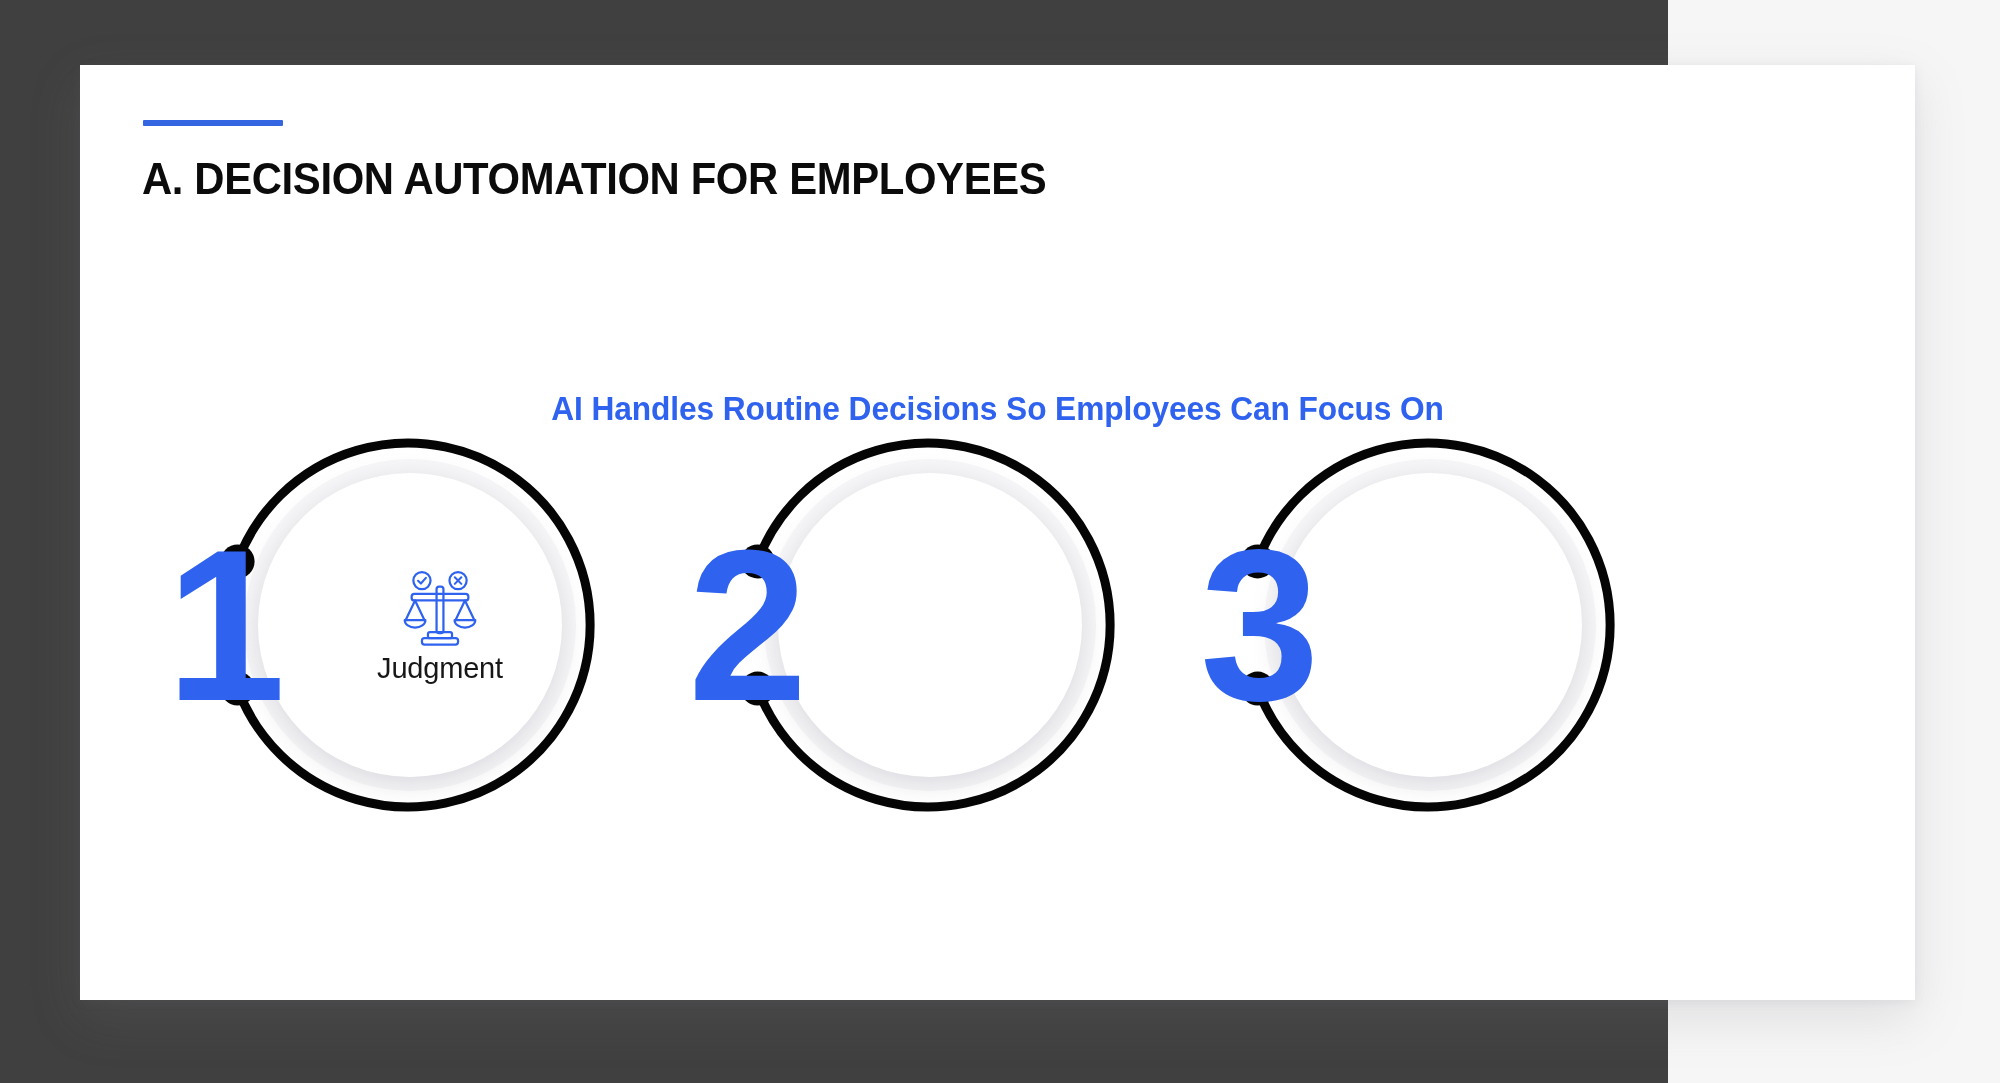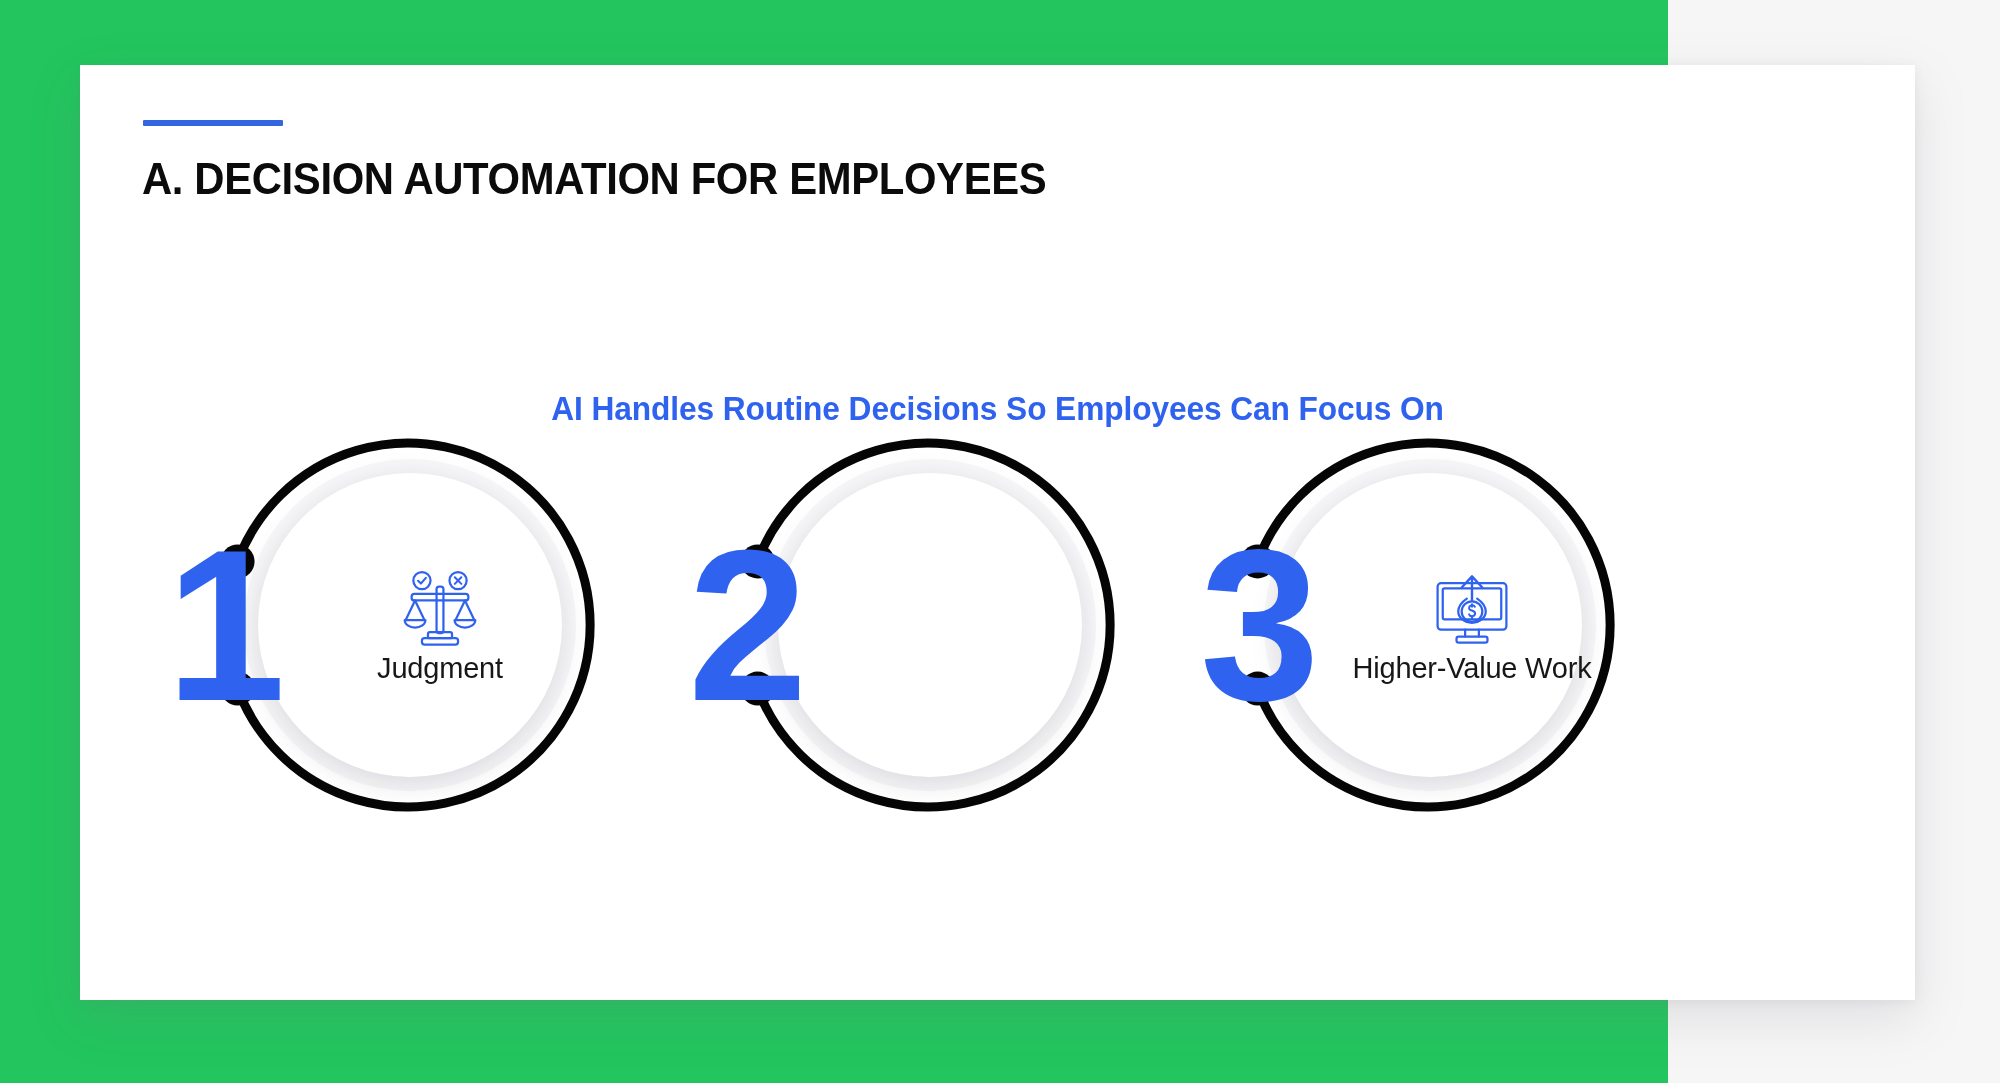--- a/index.html
+++ b/index.html
@@ -11,21 +11,21 @@
     height: 1083px;
     background: #f6f6f7;
     font-family: "Liberation Sans", sans-serif;
     overflow: hidden;
   }
 
   .stage {
     position: relative;
     width: 1668px;
     height: 1083px;
-    background: #22c55e;
+    background: #404040;
   }
 
   
   .slide-card {
     position: absolute;
     left: 80px;
     top: 65px;
     width: 1835px;
     height: 935px;
     background: #ffffff;
@@ -231,38 +231,17 @@
         <svg class="ring-svg" viewBox="0 0 400 400">
           <path d="M 27.6 136.4 A 182 182 0 1 1 27.6 263.6" fill="none" stroke="#050505" stroke-width="9" stroke-linecap="round"></path>
           <circle cx="27.6" cy="136.4" r="17" fill="#050505"></circle>
           <circle cx="27.6" cy="263.6" r="17" fill="#050505"></circle>
         </svg>
 
         <div class="inner-circle"></div>
 
         <div class="step-number">3</div>
 
-        <div class="step-content">
-          <span class="step-icon">
-            <svg viewBox="0 0 100 100" width="86" height="86" fill="none" stroke="#2f63ef" stroke-width="2.6" stroke-linecap="round" stroke-linejoin="round">
-
-              <rect x="10" y="20" width="80" height="54" rx="4"></rect>
-
-              <rect x="16" y="26" width="68" height="36" rx="2"></rect>
-
-              <path d="M42 74 v8 M58 74 v8"></path>
-              <rect x="32" y="82" width="36" height="7" rx="2.5"></rect>
-
-              <path d="M44 38 c-6 4 -10 9 -10 15 a16 13 0 0 0 32 0 c0 -6 -4 -11 -10 -15"></path>
-              <circle cx="50" cy="53" r="12"></circle>
-              <path d="M53.4 47.4 a3.6 3.2 0 0 0 -6.8 1.6 c0 3.4 7 2.2 7 6 a3.6 3.2 0 0 1 -7 1.2" stroke-width="2.3"></path>
-              <path d="M50 44.5 v3 M50 58.5 v3" stroke-width="2.3"></path>
-
-              <path d="M50 40 V14 M38 25 L50 12 L62 25" stroke-width="2.8"></path>
-            </svg>
-          </span>
-          <span class="step-label">Higher-Value Work</span>
-        </div>
       </div>
 
     </div>
   </div>
 </div>
 
 </body></html>

